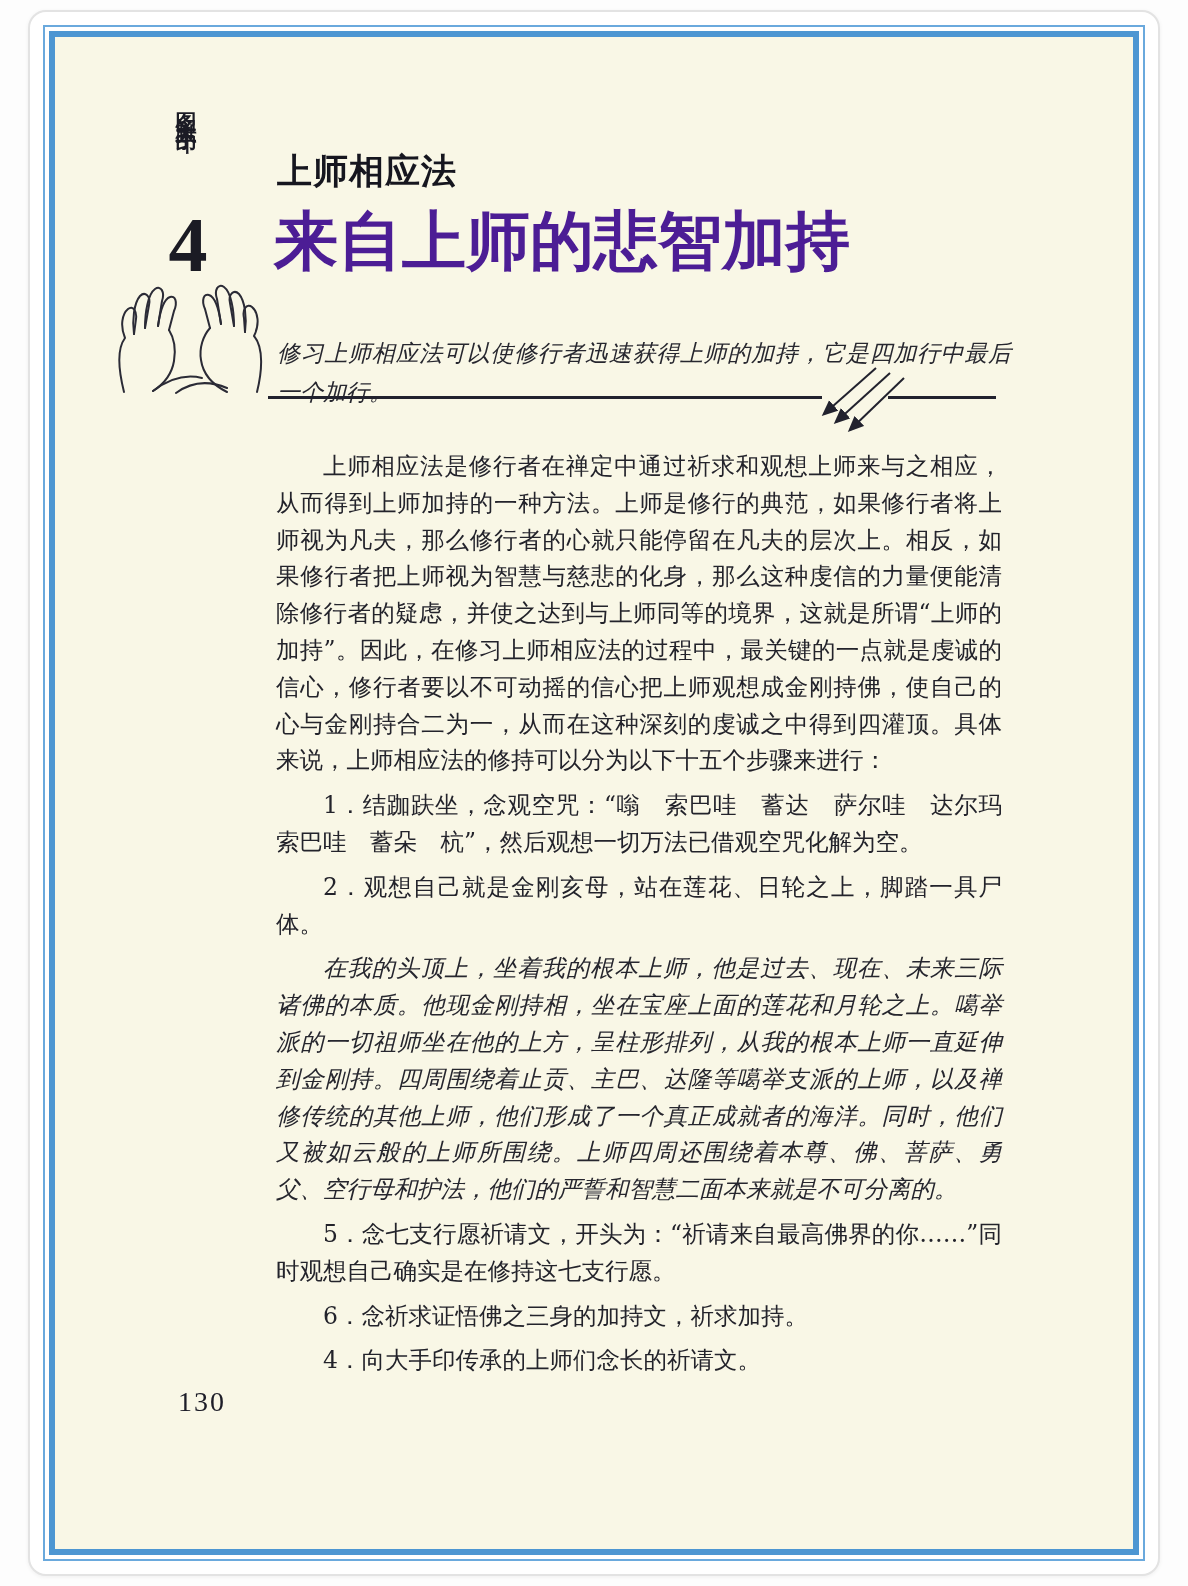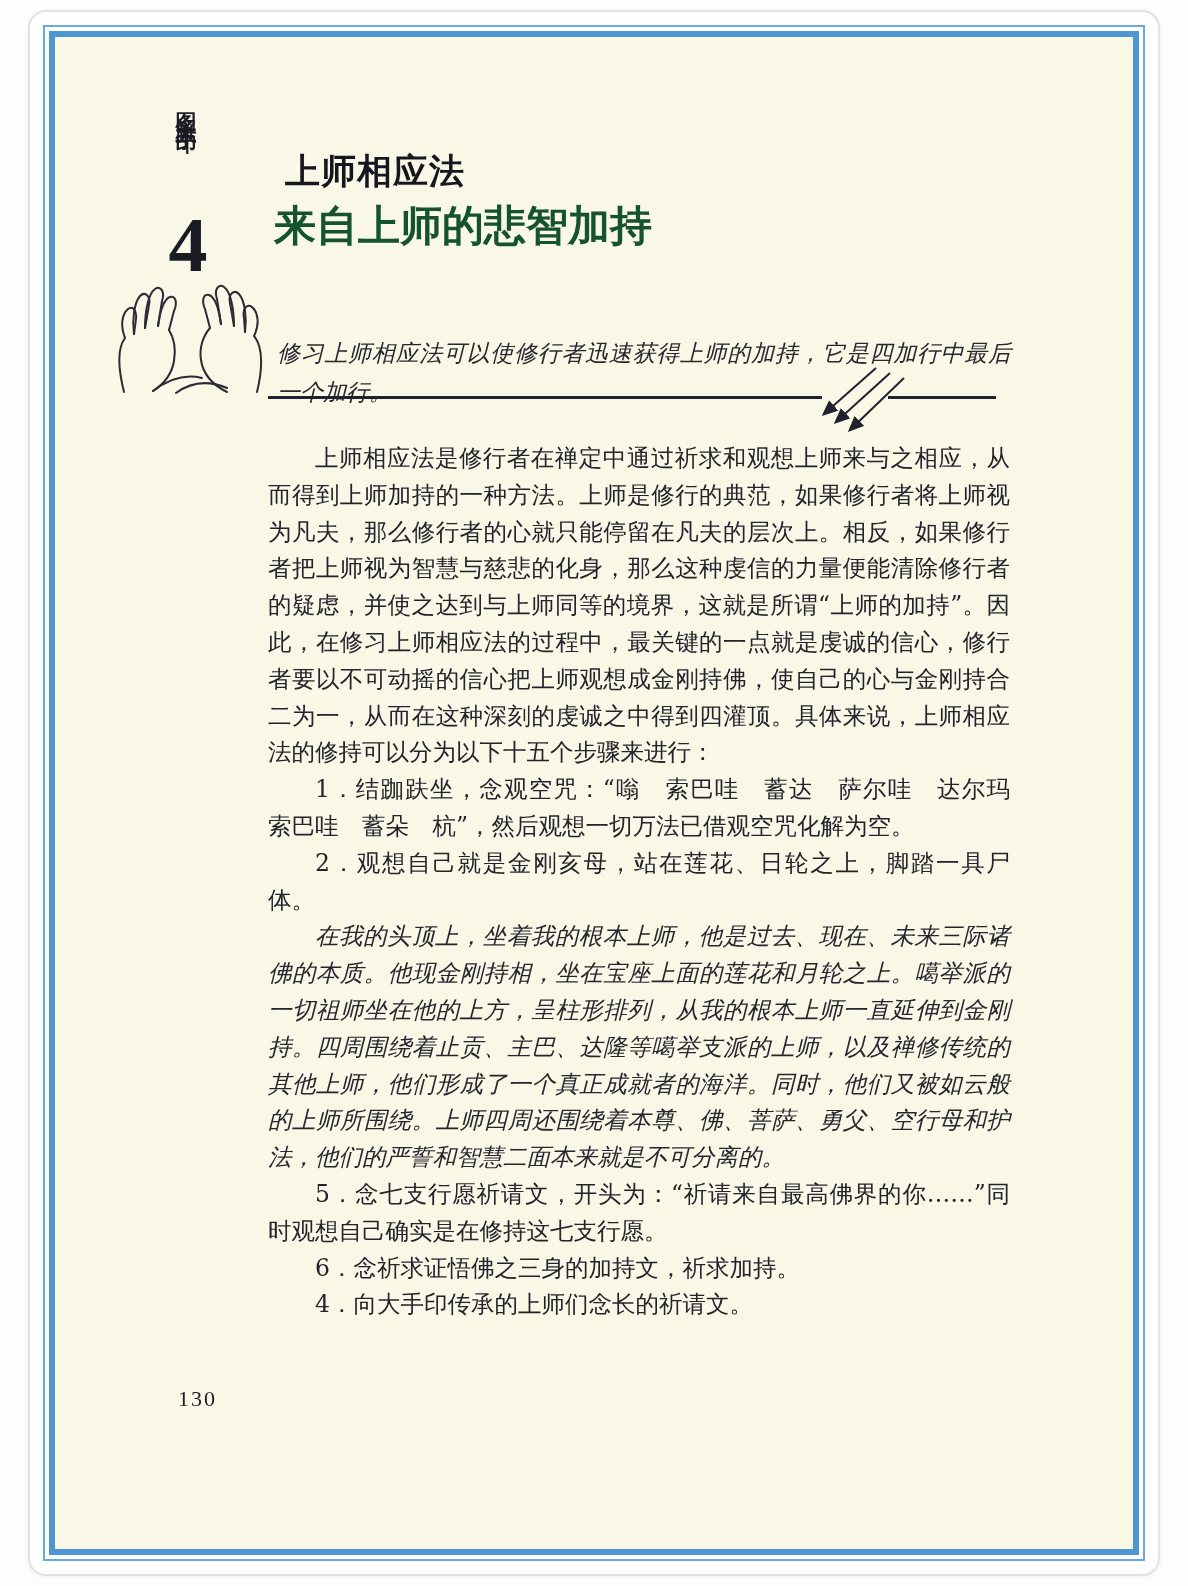--- a/index.html
+++ b/index.html
@@ -39,52 +39,51 @@
     font-family:"Liberation Serif", serif;
     font-size:78px;font-weight:700;color:#1b1b24;text-align:center;line-height:1;
   }
   .hands{position:absolute;left:114px;top:274px;}
 
   
   .kicker{
     position:absolute;left:277px;top:148px;
     font-size:35px;font-weight:700;color:#16161f;letter-spacing:1px;
     font-family:"DejaVu Serif", serif;
-    margin-left:8px;
   }
   .page-title{
     position:absolute;left:274px;top:198px;
-    font-size:42px;font-weight:800;color:#14532d;letter-spacing:0px;
+    font-size:64px;font-weight:800;color:#4c1d95;letter-spacing:0px;
     font-family:"DejaVu Serif", serif;
   }
   .intro{
     position:absolute;left:277px;top:302px;width:734px;
     font-size:23px;line-height:39px;color:#27272f;
     font-style:italic;text-align:justify;margin-top:32px;
   }
 
   
   .divider{position:absolute;left:268px;top:390px;width:742px;height:44px;}
   .divider .seg1{position:absolute;left:0;top:6px;width:554px;height:3px;background:#22222e;}
   .divider .seg2{position:absolute;left:620px;top:6px;width:108px;height:3px;background:#22222e;}
   .divider .arrows{position:absolute;left:536px;top:-24px;}
 
   
   .bodytext{
     position:absolute;left:268px;top:440px;width:742px;
     font-size:23.5px;line-height:36.8px;text-align:justify;
     color:#23232b;
   }
-  .bodytext p.para{margin:0;text-indent:2em;}
+  .bodytext p.para{margin:8px;text-indent:2em;}
   .bodytext p.kai{font-style:italic;color:#26262e;}
 
   .page-num{
     position:absolute;left:178px;top:1386px;
     font-family:"Liberation Serif", serif;
-    font-size:22px;color:#1d1d28;letter-spacing:2px;text-align:center;
+    font-size:28px;color:#1d1d28;letter-spacing:2px;text-align:center;
   }
 </style>
 </head>
 <body>
 
 <div class="card">
   <div class="frame-outer">
     <div class="frame-inner"></div>
   </div>
 </div>

